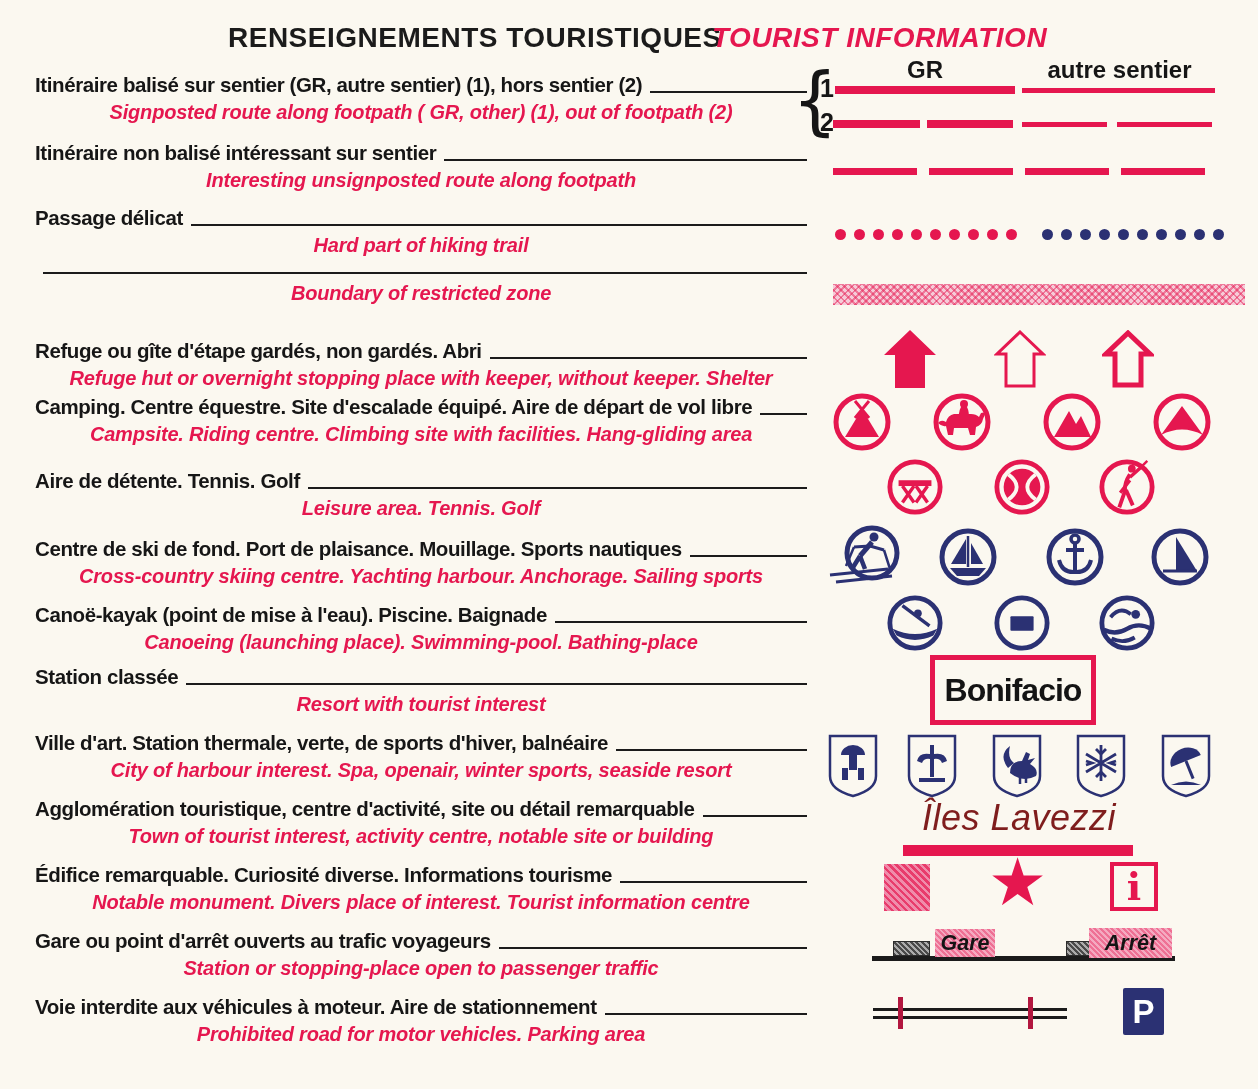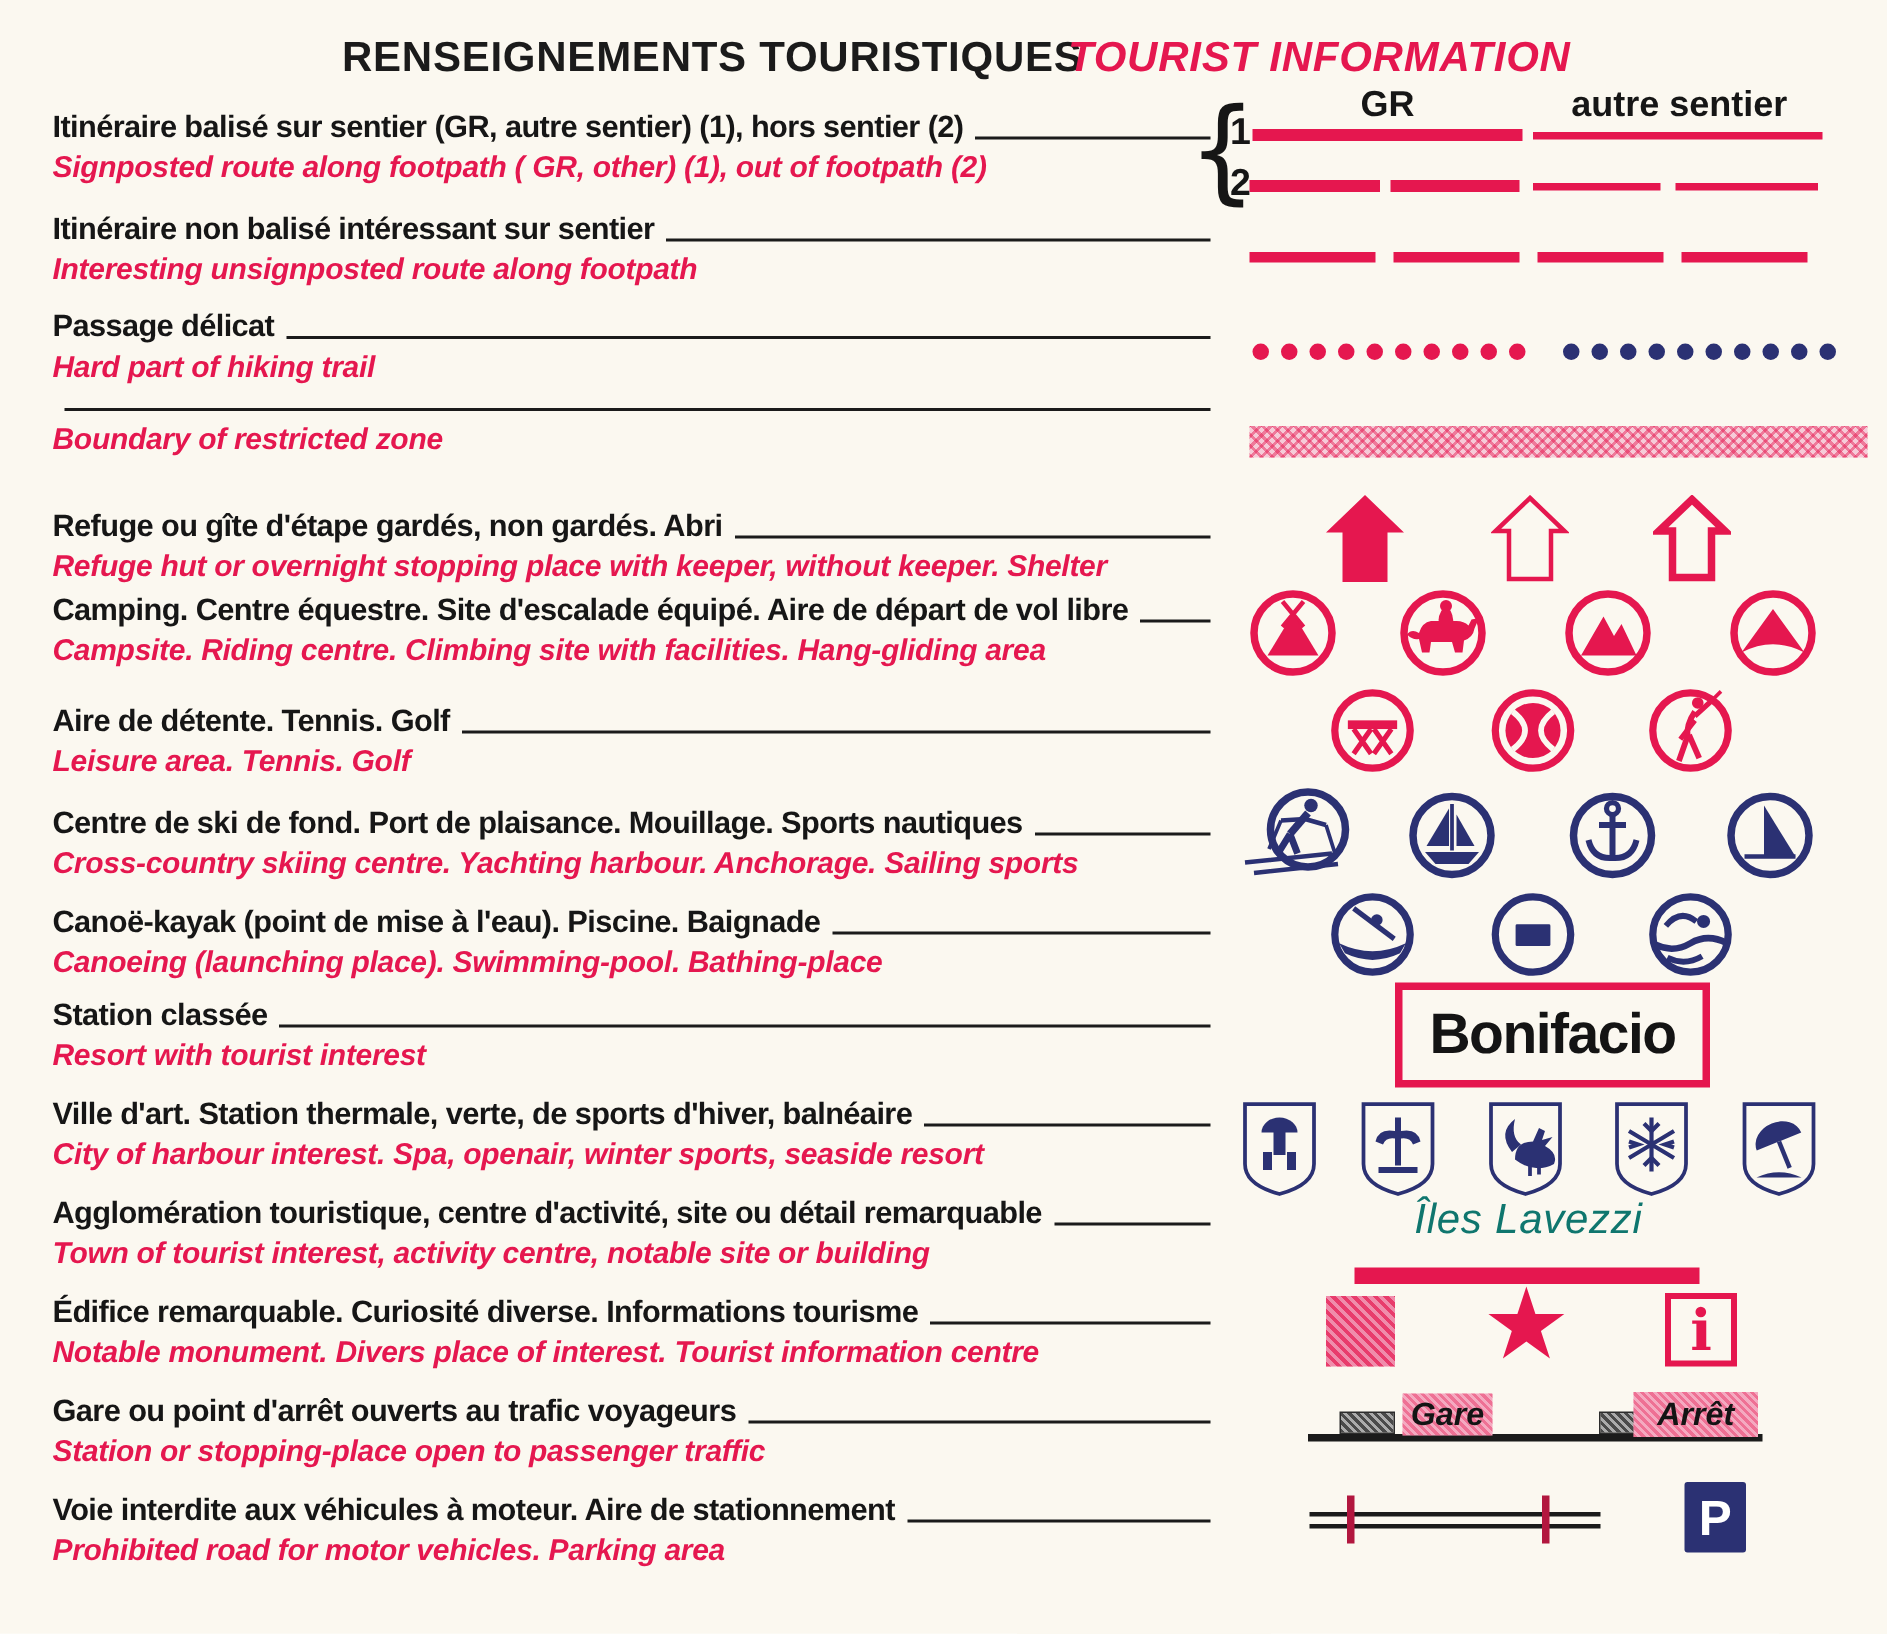--- a/index.html
+++ b/index.html
@@ -1,19 +1,19 @@
 <!DOCTYPE html>
 <html style="--pink: #E5174F; --navy: #2B3173; --crimson: #B2173F; --black_text: #161616; --background: #FBF8F0; --shield_pink: #F2A8C0; --shield_pink_line: #E06A95; --shield_lilac: #E4E4EC; --shield_lilac_line: #9CA0BE; --shield_green: #A8C858; --shield_green_line: #8FB441; --refuge_hatch_bg: #FBDCE6; --refuge_hatch_line: #EE87A8;"><head>
 <meta charset="utf-8">
 <style>
   html,body{margin:0;padding:0;}
   #page{position:relative;width:1258px;height:1089px;background:var(--background,#FBF8F0);
         font-family:"Liberation Sans",sans-serif;overflow:hidden;}
   
-  .row{position:absolute;left:35px;width:772px;}
+  .row{position:absolute;left:35px;width:772px;text-align:center;}
   .fr-line{display:flex;align-items:flex-end;color:var(--black_text,#161616);
            font-weight:700;font-size:20.5px;letter-spacing:-0.4px;line-height:26px;white-space:nowrap;}
   .rule{flex:1 1 auto;min-width:10px;border-bottom:2.5px solid #1b1b1b;margin:0 0 5px 8px;}
   .en{color:var(--pink,#E5174F);font-style:italic;font-weight:700;font-size:20px;
       letter-spacing:-0.2px;line-height:26px;margin-top:1px;white-space:nowrap;}
   
   .title-fr{position:absolute;left:228px;top:22px;font-size:28px;font-weight:700;
             letter-spacing:.5px;color:#1b1b1b;}
   .title-en{position:absolute;left:712px;top:22px;font-size:28px;font-weight:700;font-style:italic;
             letter-spacing:.5px;color:var(--pink,#E5174F);}
@@ -25,25 +25,25 @@
          font-size:72px;font-weight:400;color:#161616;transform:scaleY(1.05);line-height:1;}
   .keynum{position:absolute;font-weight:700;font-size:25px;color:#161616;}
   .dotrow{position:absolute;display:flex;gap:8px;}
   .dot{width:11px;height:11px;border-radius:50%;}
   .dot.p{background:var(--pink,#E5174F);} .dot.n{background:var(--navy,#2B3173);}
   .zoneband{position:absolute;left:833px;top:284px;width:412px;height:21px;
     background:
       repeating-linear-gradient(45deg, rgba(229,23,79,.45) 0 2px, transparent 2px 5px),
       repeating-linear-gradient(-45deg, rgba(229,23,79,.45) 0 2px, transparent 2px 5px),
       #F6CBD8;}
-  .bonifacio{position:absolute;left:930px;top:655px;width:210px;height:70px;
+  .bonifacio{position:absolute;left:930px;top:655px;width:166px;height:70px;
     border:5px solid var(--pink,#E5174F);display:flex;align-items:center;justify-content:center;
-    font-weight:700;font-size:38px;letter-spacing:-1px;color:#141414;box-sizing:border-box;}
+    font-weight:700;font-size:32px;letter-spacing:-1px;color:#141414;box-sizing:border-box;}
   .townname{position:absolute;left:901px;top:797px;width:236px;text-align:center;
-    font-style:italic;font-size:28px;font-weight:400;letter-spacing:.5px;color:#0f766e;}
+    font-style:italic;font-size:36px;font-weight:400;letter-spacing:.5px;color:#7f1d1d;}
   .townbar{position:absolute;left:903px;top:845px;width:230px;height:11px;background:var(--pink,#E5174F);}
   .pinksquare{position:absolute;left:884px;top:864px;width:46px;height:47px;
     background:repeating-linear-gradient(45deg, rgba(229,23,79,.75) 0 2.5px, rgba(229,23,79,.2) 2.5px 5px),#F2A9C2;}
   .star{position:absolute;left:988px;top:850px;font-size:66px;line-height:1;color:var(--pink,#E5174F);
         font-family:"DejaVu Sans",sans-serif;}
   .infobox{position:absolute;left:1110px;top:862px;width:48px;height:49px;box-sizing:border-box;
     border:4px solid var(--pink,#E5174F);display:flex;align-items:center;justify-content:center;
     font-family:"DejaVu Serif",serif;font-weight:700;font-size:38px;color:var(--pink,#E5174F);}
   .railline{position:absolute;background:#1b1b1b;}
   .graybox{position:absolute;background:repeating-linear-gradient(45deg,#4a4a4a 0 2px,#ababab 2px 4px);

